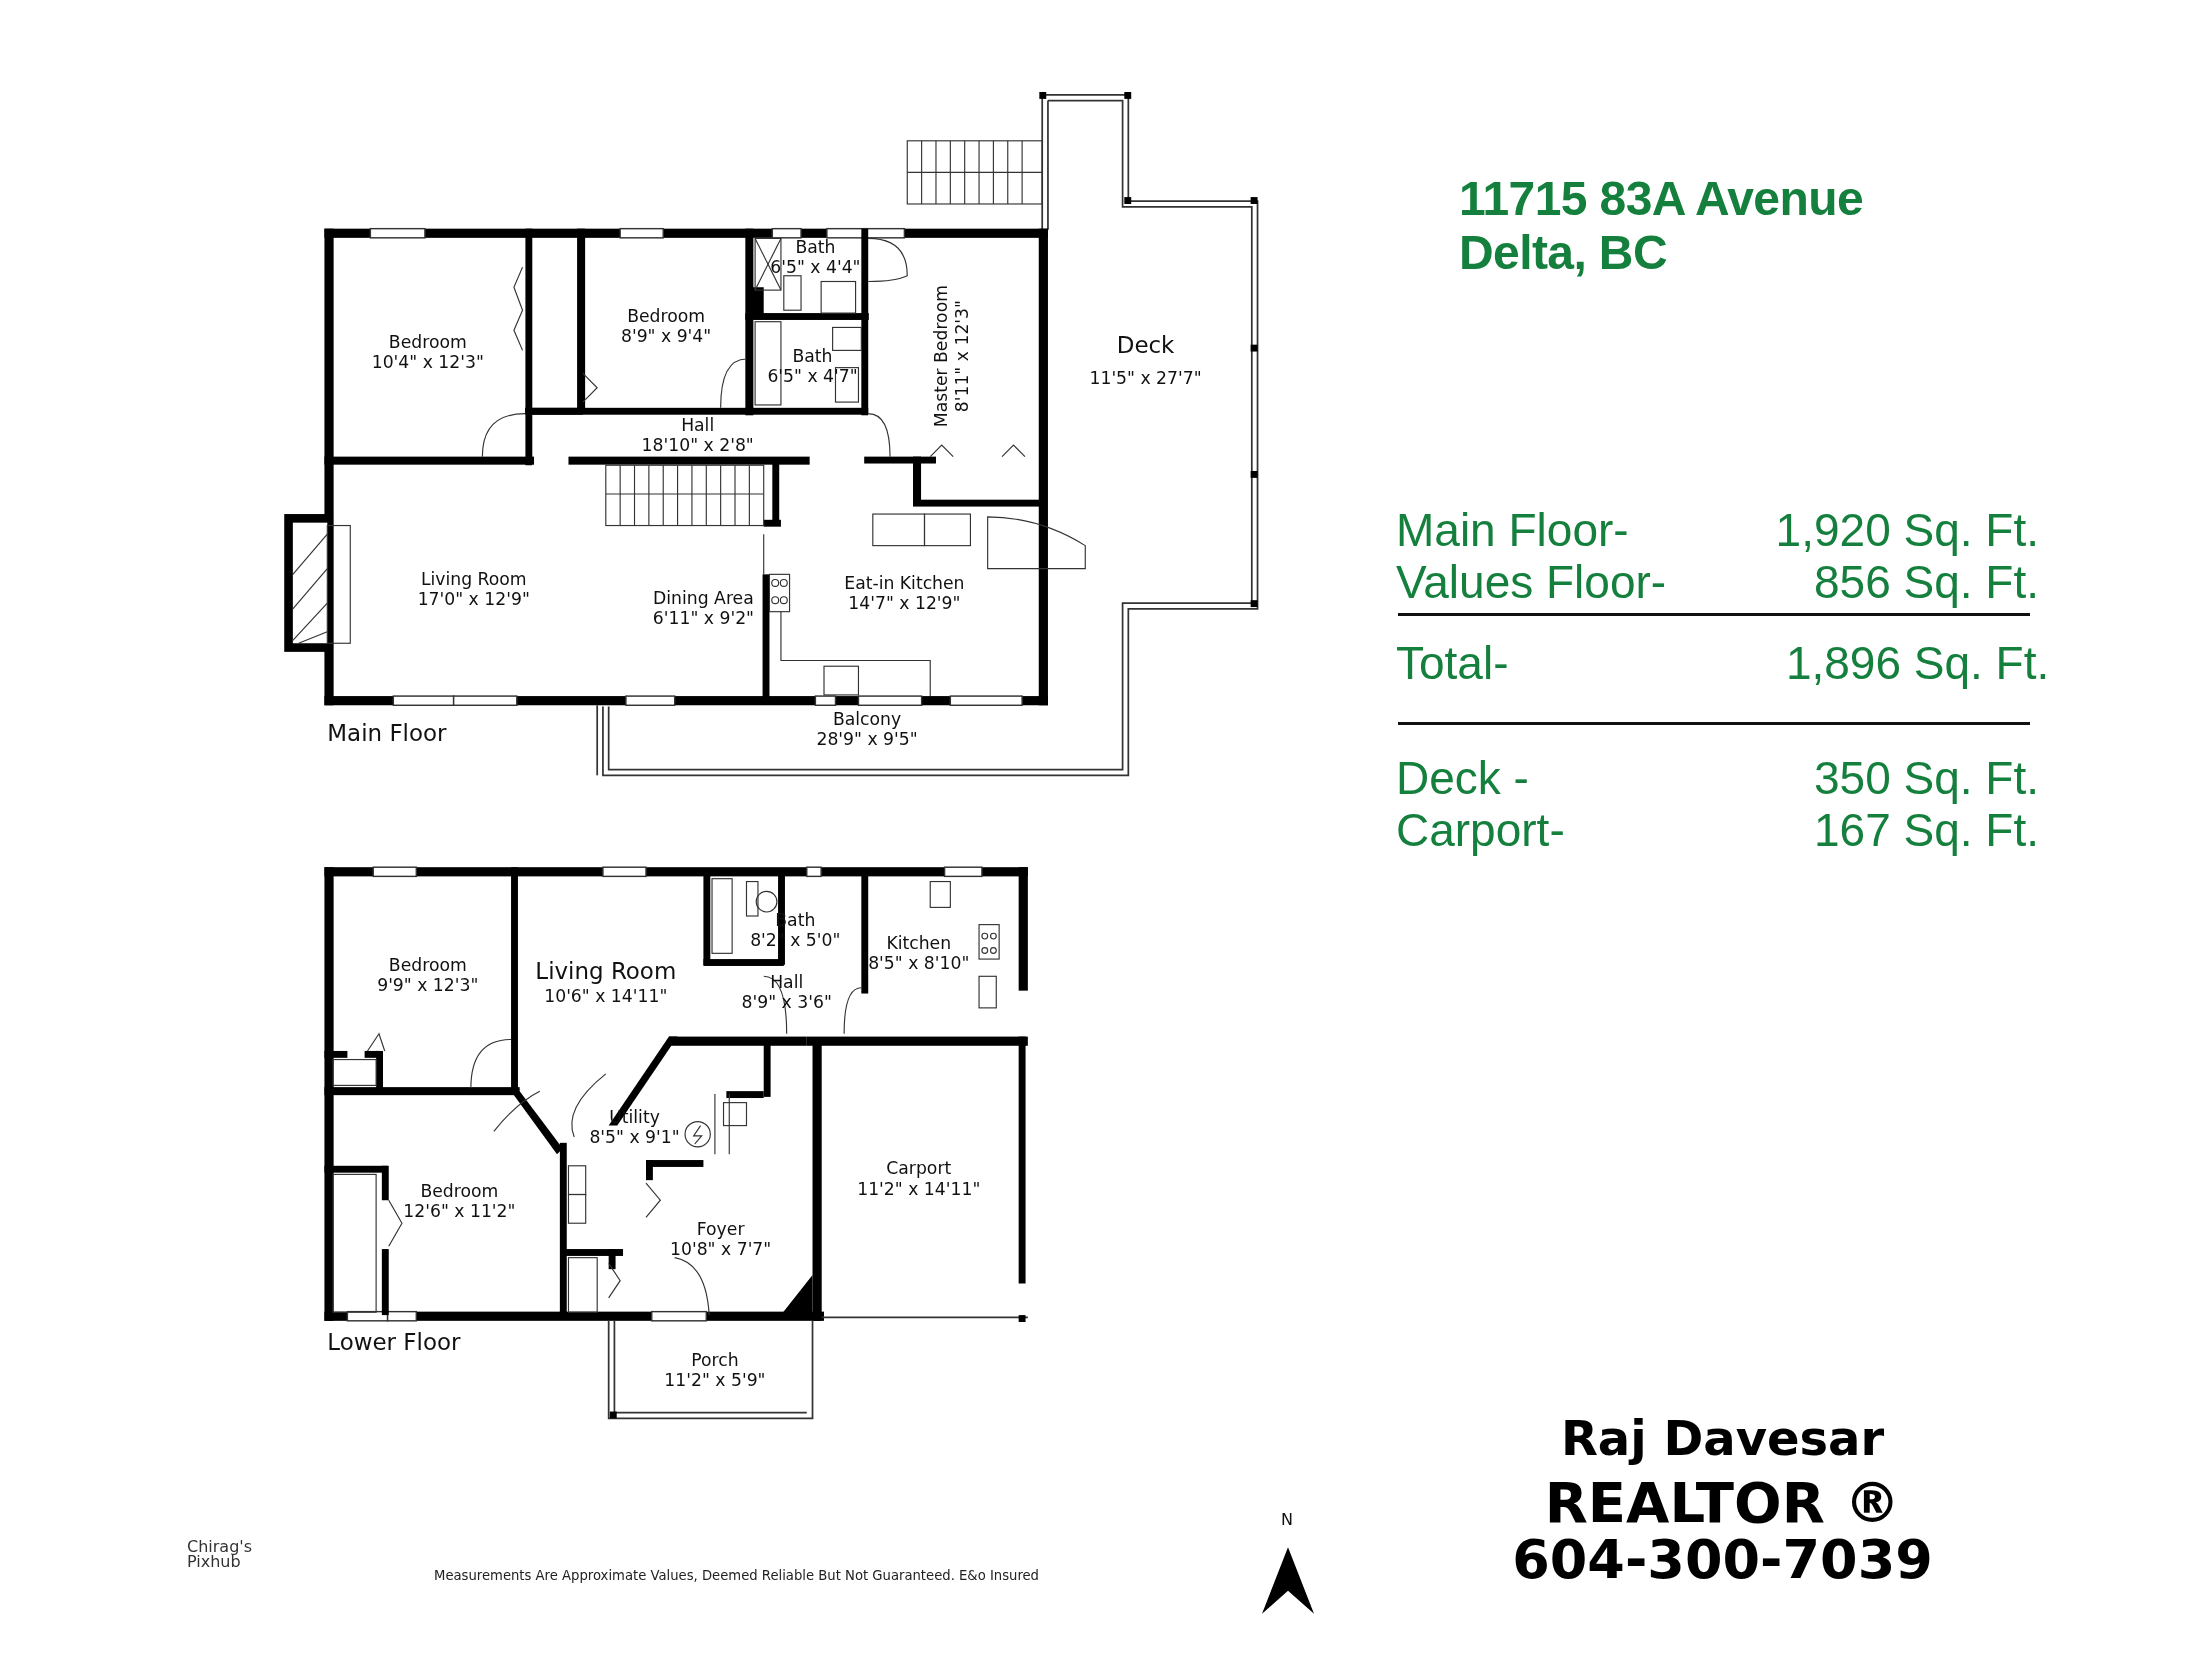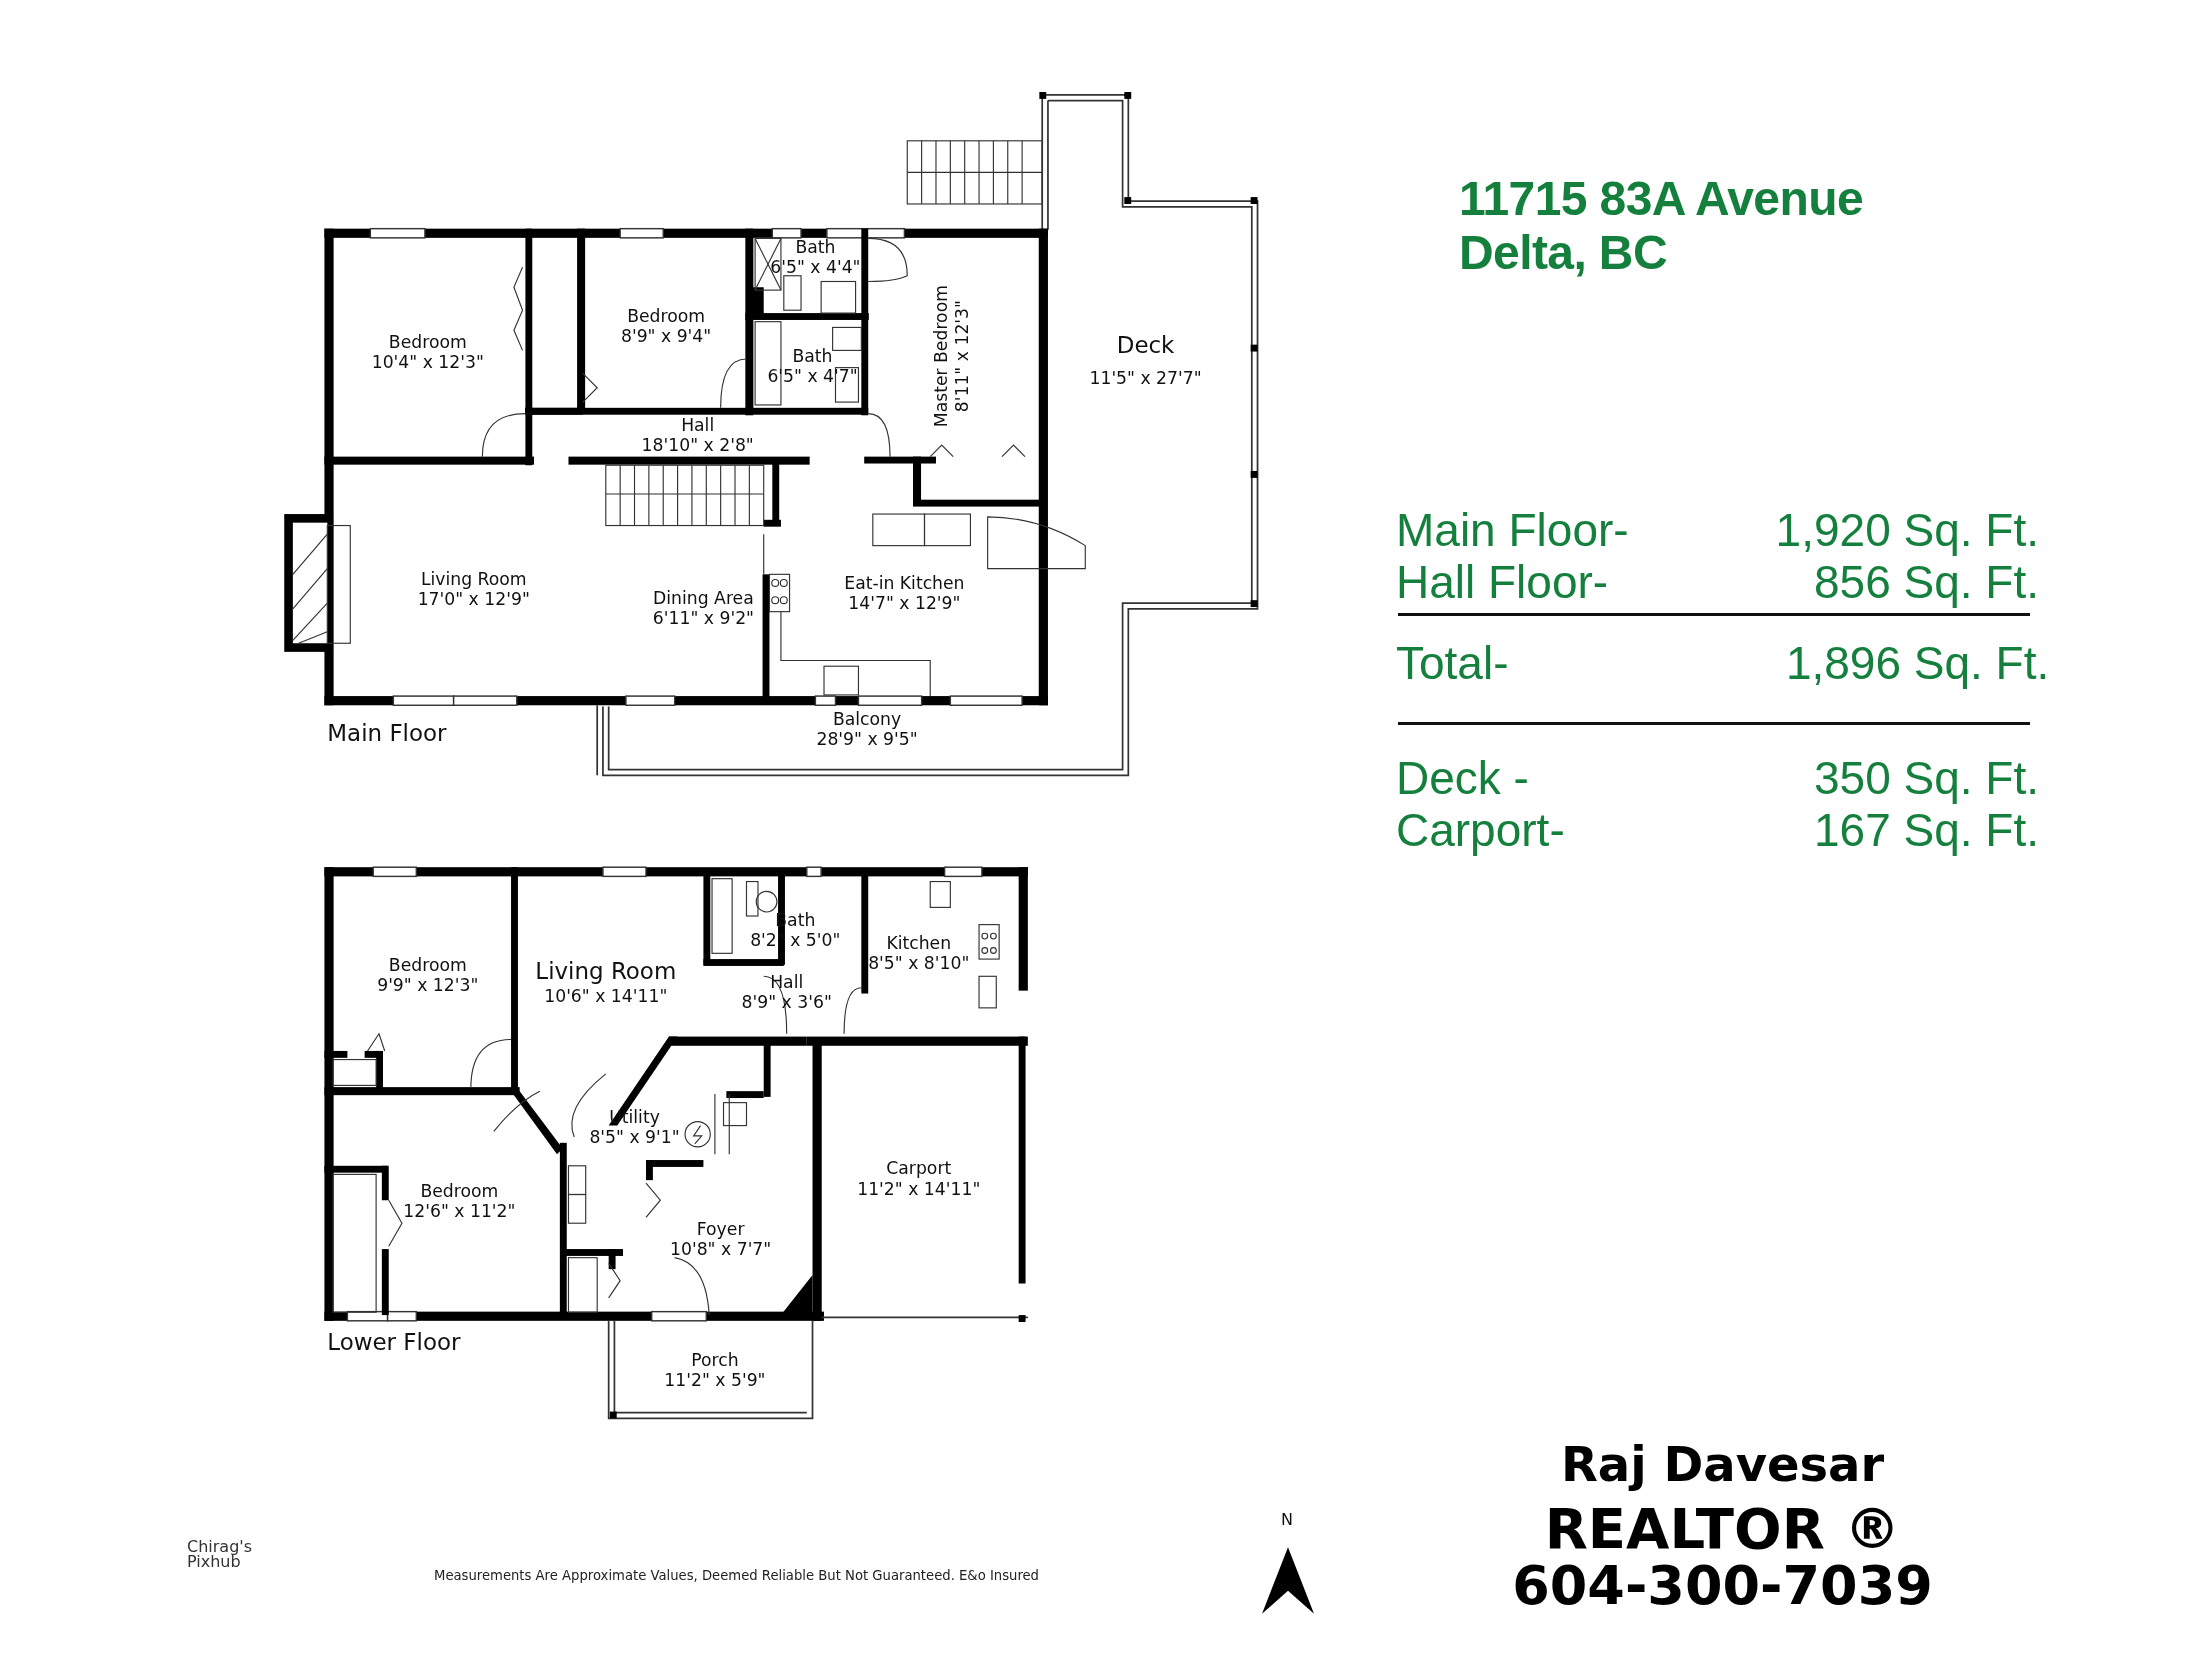--- a/index.html
+++ b/index.html
@@ -13,21 +13,21 @@
   .lbl { font-family: "DejaVu Sans", sans-serif; font-size: 30px; fill: #111; text-anchor: middle; }
   .lbl-lg { font-size: 40px; }
   .floor-title { font-family: "DejaVu Sans", sans-serif; font-size: 40px; fill: #111; }
   .info { position: absolute; font-family: "Liberation Sans", sans-serif; color: #15803d; }
   .addr { left: 1459px; top: 172px; font-weight: bold; font-size: 48px; line-height: 54px; letter-spacing: -0.6px; }
   .area-table { left: 1396px; width: 643px; font-size: 46px; }
   .area-row { display: flex; justify-content: space-between; line-height: 52px; }
   .area-row .v { text-align: right; }
   .hr { position: absolute; left: 1398px; width: 632px; height: 2.9px; background: #111; }
   .agent { position: absolute; left: 1493px; width: 459px; text-align: center;
-           font-family: "DejaVu Sans", sans-serif; font-weight: bold; color: #000; margin-top: 26px; }
+           font-family: "DejaVu Sans", sans-serif; font-weight: bold; color: #000; }
   .disclaimer { position: absolute; left: 434px; top: 1568px; font-size: 13.2px;
                 font-family: "DejaVu Sans", sans-serif; color: #222; }
   .logo { position: absolute; left: 187px; top: 1539px; font-size: 16px; line-height: 15px;
           font-family: "DejaVu Sans", sans-serif; color: #333; }
   .compass { position: absolute; left: 1262px; top: 1510px; width: 52px; height: 98px; }
   .compass-n { position: absolute; left: 1281px; top: 1510px; font-size: 16px; font-family: "DejaVu Sans", sans-serif; }
 </style>
 </head>
 <body>
 
@@ -309,21 +309,21 @@
   <div>11715 83A Avenue</div>
   <div>Delta, BC</div>
 </div>
 
 <div class="info area-table" style="top:471px;margin-top:33px;">
   <div class="area-row">
     <span>Main Floor-</span>
     <span class="v">1,920 Sq. Ft.</span>
   </div>
   <div class="area-row">
-    <span>Hall Floor-</span>
+    <span>Values Floor-</span>
     <span class="v">856 Sq. Ft.</span>
   </div>
 </div>
 <div class="hr" style="top:613px;"></div>
 <div class="info area-table" style="top:637px;">
   <div class="area-row">
     <span>Total-</span>
     <span class="v" style="margin-right:-10.3px;">1,896 Sq. Ft.</span>
   </div>
 </div>

